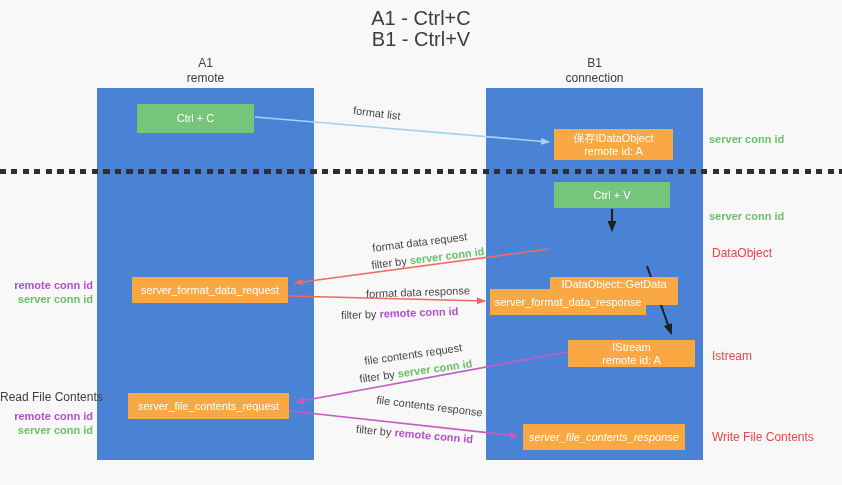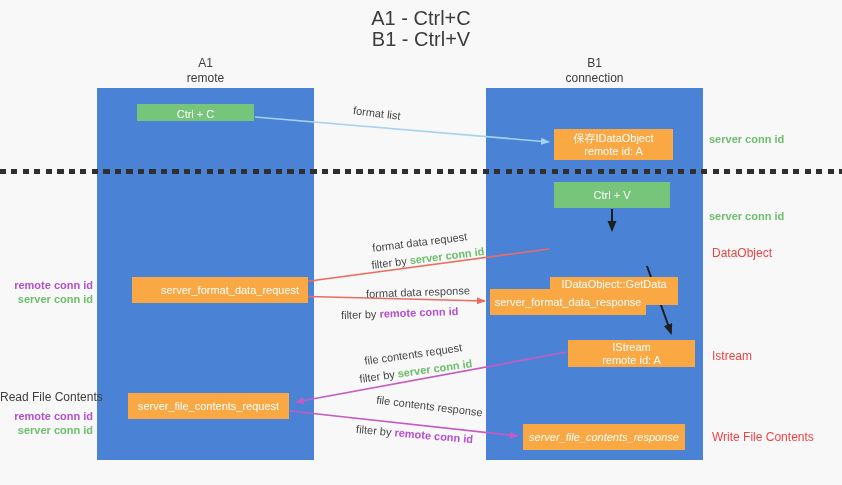--- a/index.html
+++ b/index.html
@@ -85,39 +85,39 @@
     </defs>
     <line x1="255" y1="117" x2="549" y2="142" stroke="#a5d3f2" stroke-width="1.7" marker-end="url(#m-blue)"></line>
     <line x1="612" y1="209" x2="612" y2="230" stroke="#1f1f1f" stroke-width="2" marker-end="url(#m-black)"></line>
     <line x1="647" y1="266" x2="671" y2="333" stroke="#1f1f1f" stroke-width="2" marker-end="url(#m-black)"></line>
     <line x1="549" y1="249" x2="295" y2="283" stroke="#ed6c5f" stroke-width="1.7" marker-end="url(#m-red)"></line>
     <line x1="289" y1="296" x2="485" y2="301" stroke="#ed6c5f" stroke-width="1.7" marker-end="url(#m-red)"></line>
     <line x1="567" y1="352" x2="296" y2="402" stroke="#c45cc4" stroke-width="1.7" marker-end="url(#m-mag)"></line>
     <line x1="290" y1="411" x2="518" y2="436" stroke="#c45cc4" stroke-width="1.7" marker-end="url(#m-mag)"></line>
   </svg>
 
-  <div class="action" style="left:137px;top:104px;width:117px;height:17px;justify-content:flex-end;">
+  <div class="action" style="left:137px;top:104px;width:117px;height:29px;">
     <span>Ctrl + C</span>
   </div>
 
   <div class="node" style="left:554px;top:129px;width:119px;height:31px;">
     <span>保存IDataObject</span>
     <span>remote id: A</span>
   </div>
 
   <div class="action" style="left:554px;top:182px;width:116px;height:26px;">
     <span>Ctrl + V</span>
   </div>
 
   <div class="node" style="left:550px;top:237px;width:128px;height:28px;margin-top:40px;">
     <span>IDataObject::GetData</span>
     <span>remote id: A</span>
   </div>
 
-  <div class="node" style="left:132px;top:277px;width:156px;height:26px;padding-left:20px;">
+  <div class="node" style="left:132px;top:277px;width:156px;height:26px;">
     <span>server_format_data_request</span>
   </div>
 
   <div class="node" style="left:490px;top:289px;width:156px;height:26px;align-items:center;">
     <span>server_format_data_response</span>
   </div>
 
   <div class="node" style="left:568px;top:340px;width:127px;height:27px;">
     <span>IStream</span>
     <span>remote id: A</span>

